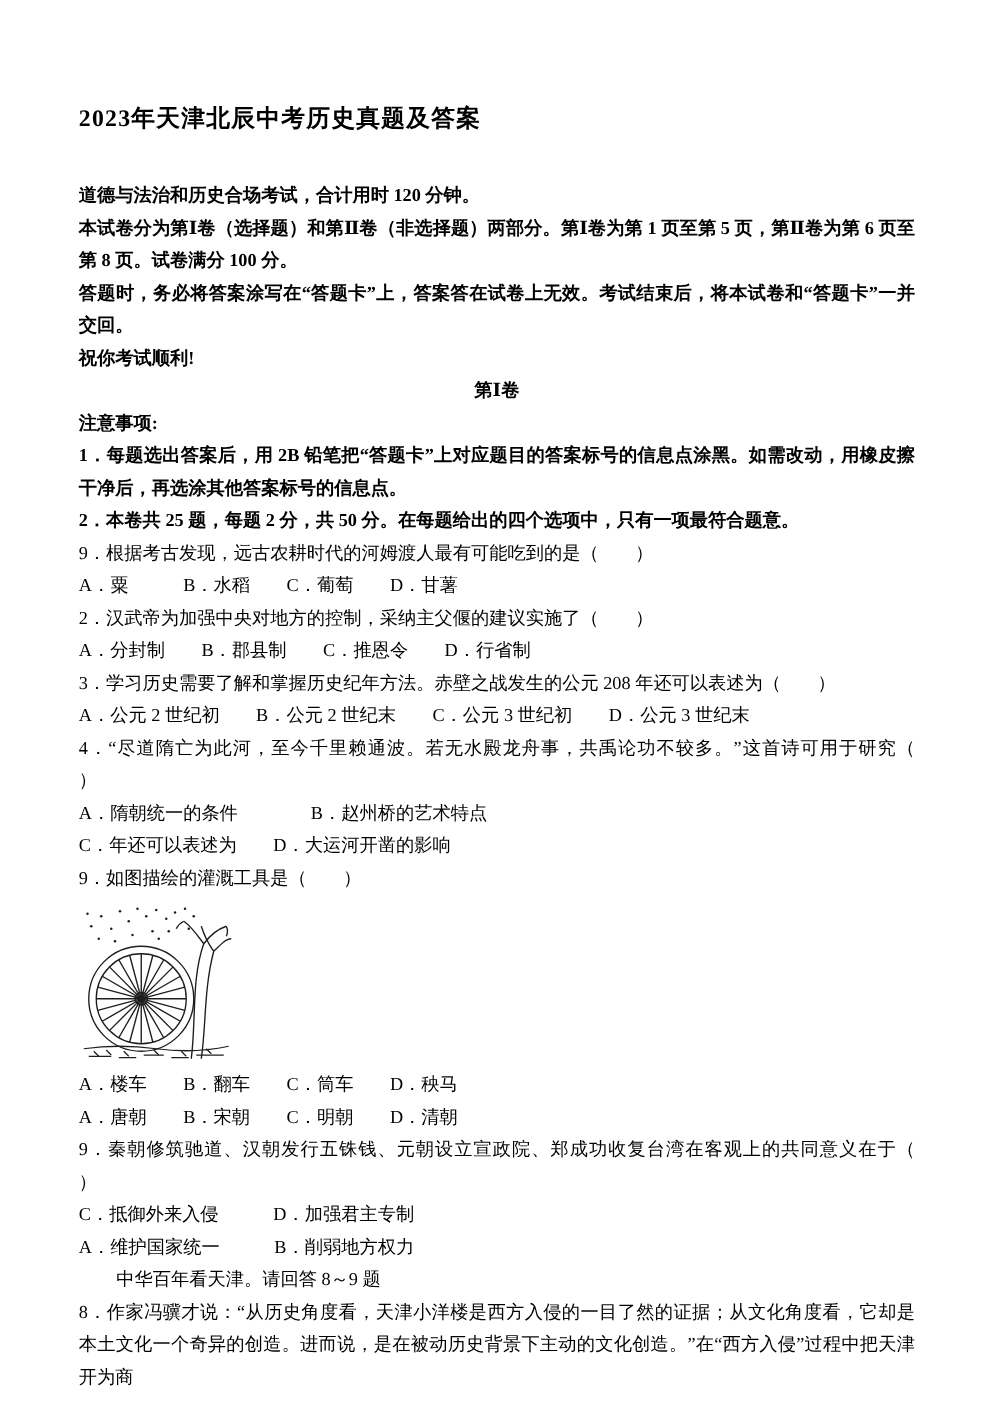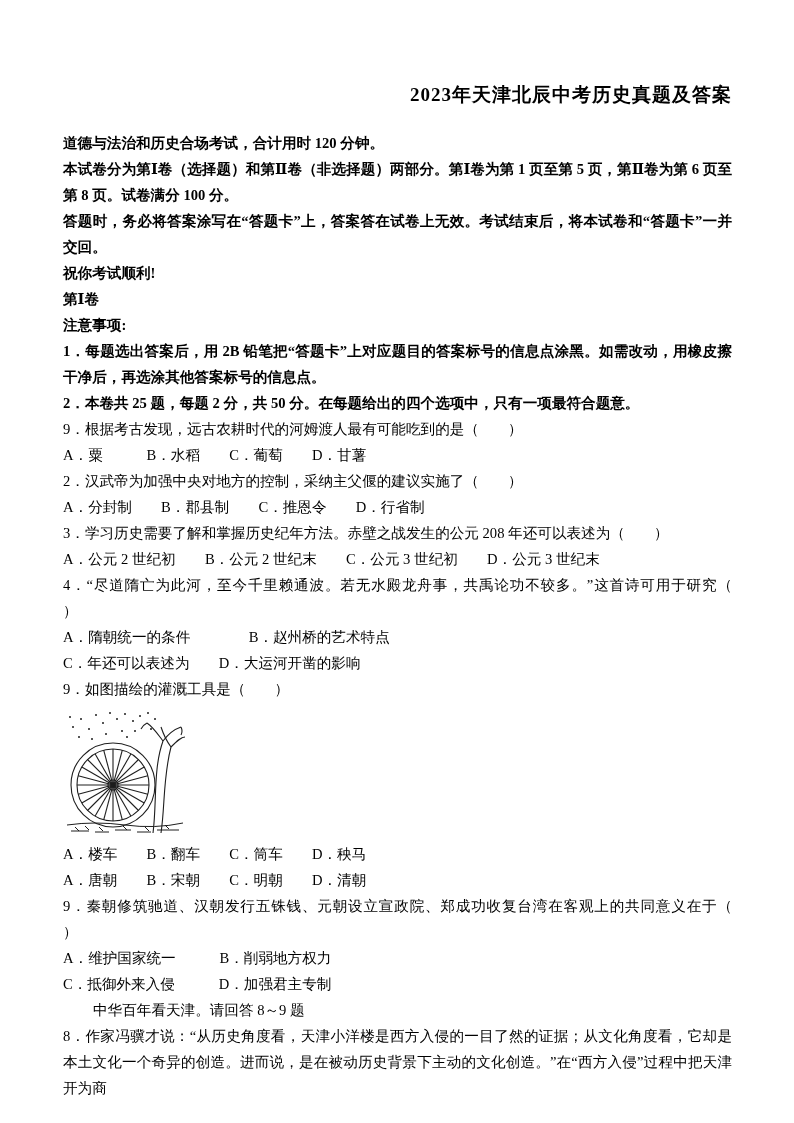--- a/index.html
+++ b/index.html
@@ -6,29 +6,29 @@
   body{
     width:794px;height:1123px;background:#ffffff;color:#000;
     font-family:"Liberation Serif","DejaVu Serif",serif;
     -webkit-font-smoothing:antialiased;
   }
   .page{
     box-sizing:border-box;width:794px;height:1123px;
     padding:82px 62px 30px 63px;overflow:hidden;background:#fff;
   }
   .title{
-    font-size:19px;font-weight:bold;text-align:right;
-    margin:0 0 22px 0;letter-spacing:1px;
+    font-size:19px;font-weight:bold;text-align:left;
+    margin:0 0 36px 0;letter-spacing:1px;
   }
   p{
     margin:0;font-size:14.6px;line-height:26px;text-align:justify;
     word-break:break-all;
   }
   .bold{font-weight:bold;}
-  .section{text-align:left;font-weight:bold;}
+  .section{text-align:center;font-weight:bold;}
   .indent{padding-left:30px;}
   .figure{margin:5px 0 4px 2px;line-height:0;}
   svg line, svg path, svg circle{vector-effect:non-scaling-stroke;}
 </style>
 </head>
 <body>
 
 <div class="page">
 
   <h1 class="title">2023年天津北辰中考历史真题及答案</h1>
@@ -121,20 +121,20 @@
         <path d="M116 20 q2 4 0 8"></path>
       </g>
     </svg>
   </div>
 
   <p>A．楼车　　B．翻车　　C．筒车　　D．秧马</p>
 
   <p>A．唐朝　　B．宋朝　　C．明朝　　D．清朝</p>
 
   <p>9．秦朝修筑驰道、汉朝发行五铢钱、元朝设立宣政院、郑成功收复台湾在客观上的共同意义在于（　　）</p>
+  <p>C．抵御外来入侵　　　D．加强君主专制</p>
   <p>A．维护国家统一　　　B．削弱地方权力</p>
-  <p>C．抵御外来入侵　　　D．加强君主专制</p>
 
   <p class="indent">中华百年看天津。请回答 8～9 题</p>
 
   <p>8．作家冯骥才说：“从历史角度看，天津小洋楼是西方入侵的一目了然的证据；从文化角度看，它却是本土文化一个奇异的创造。进而说，是在被动历史背景下主动的文化创造。”在“西方入侵”过程中把天津开为商</p>
 
 </div>
 
 </body></html>

